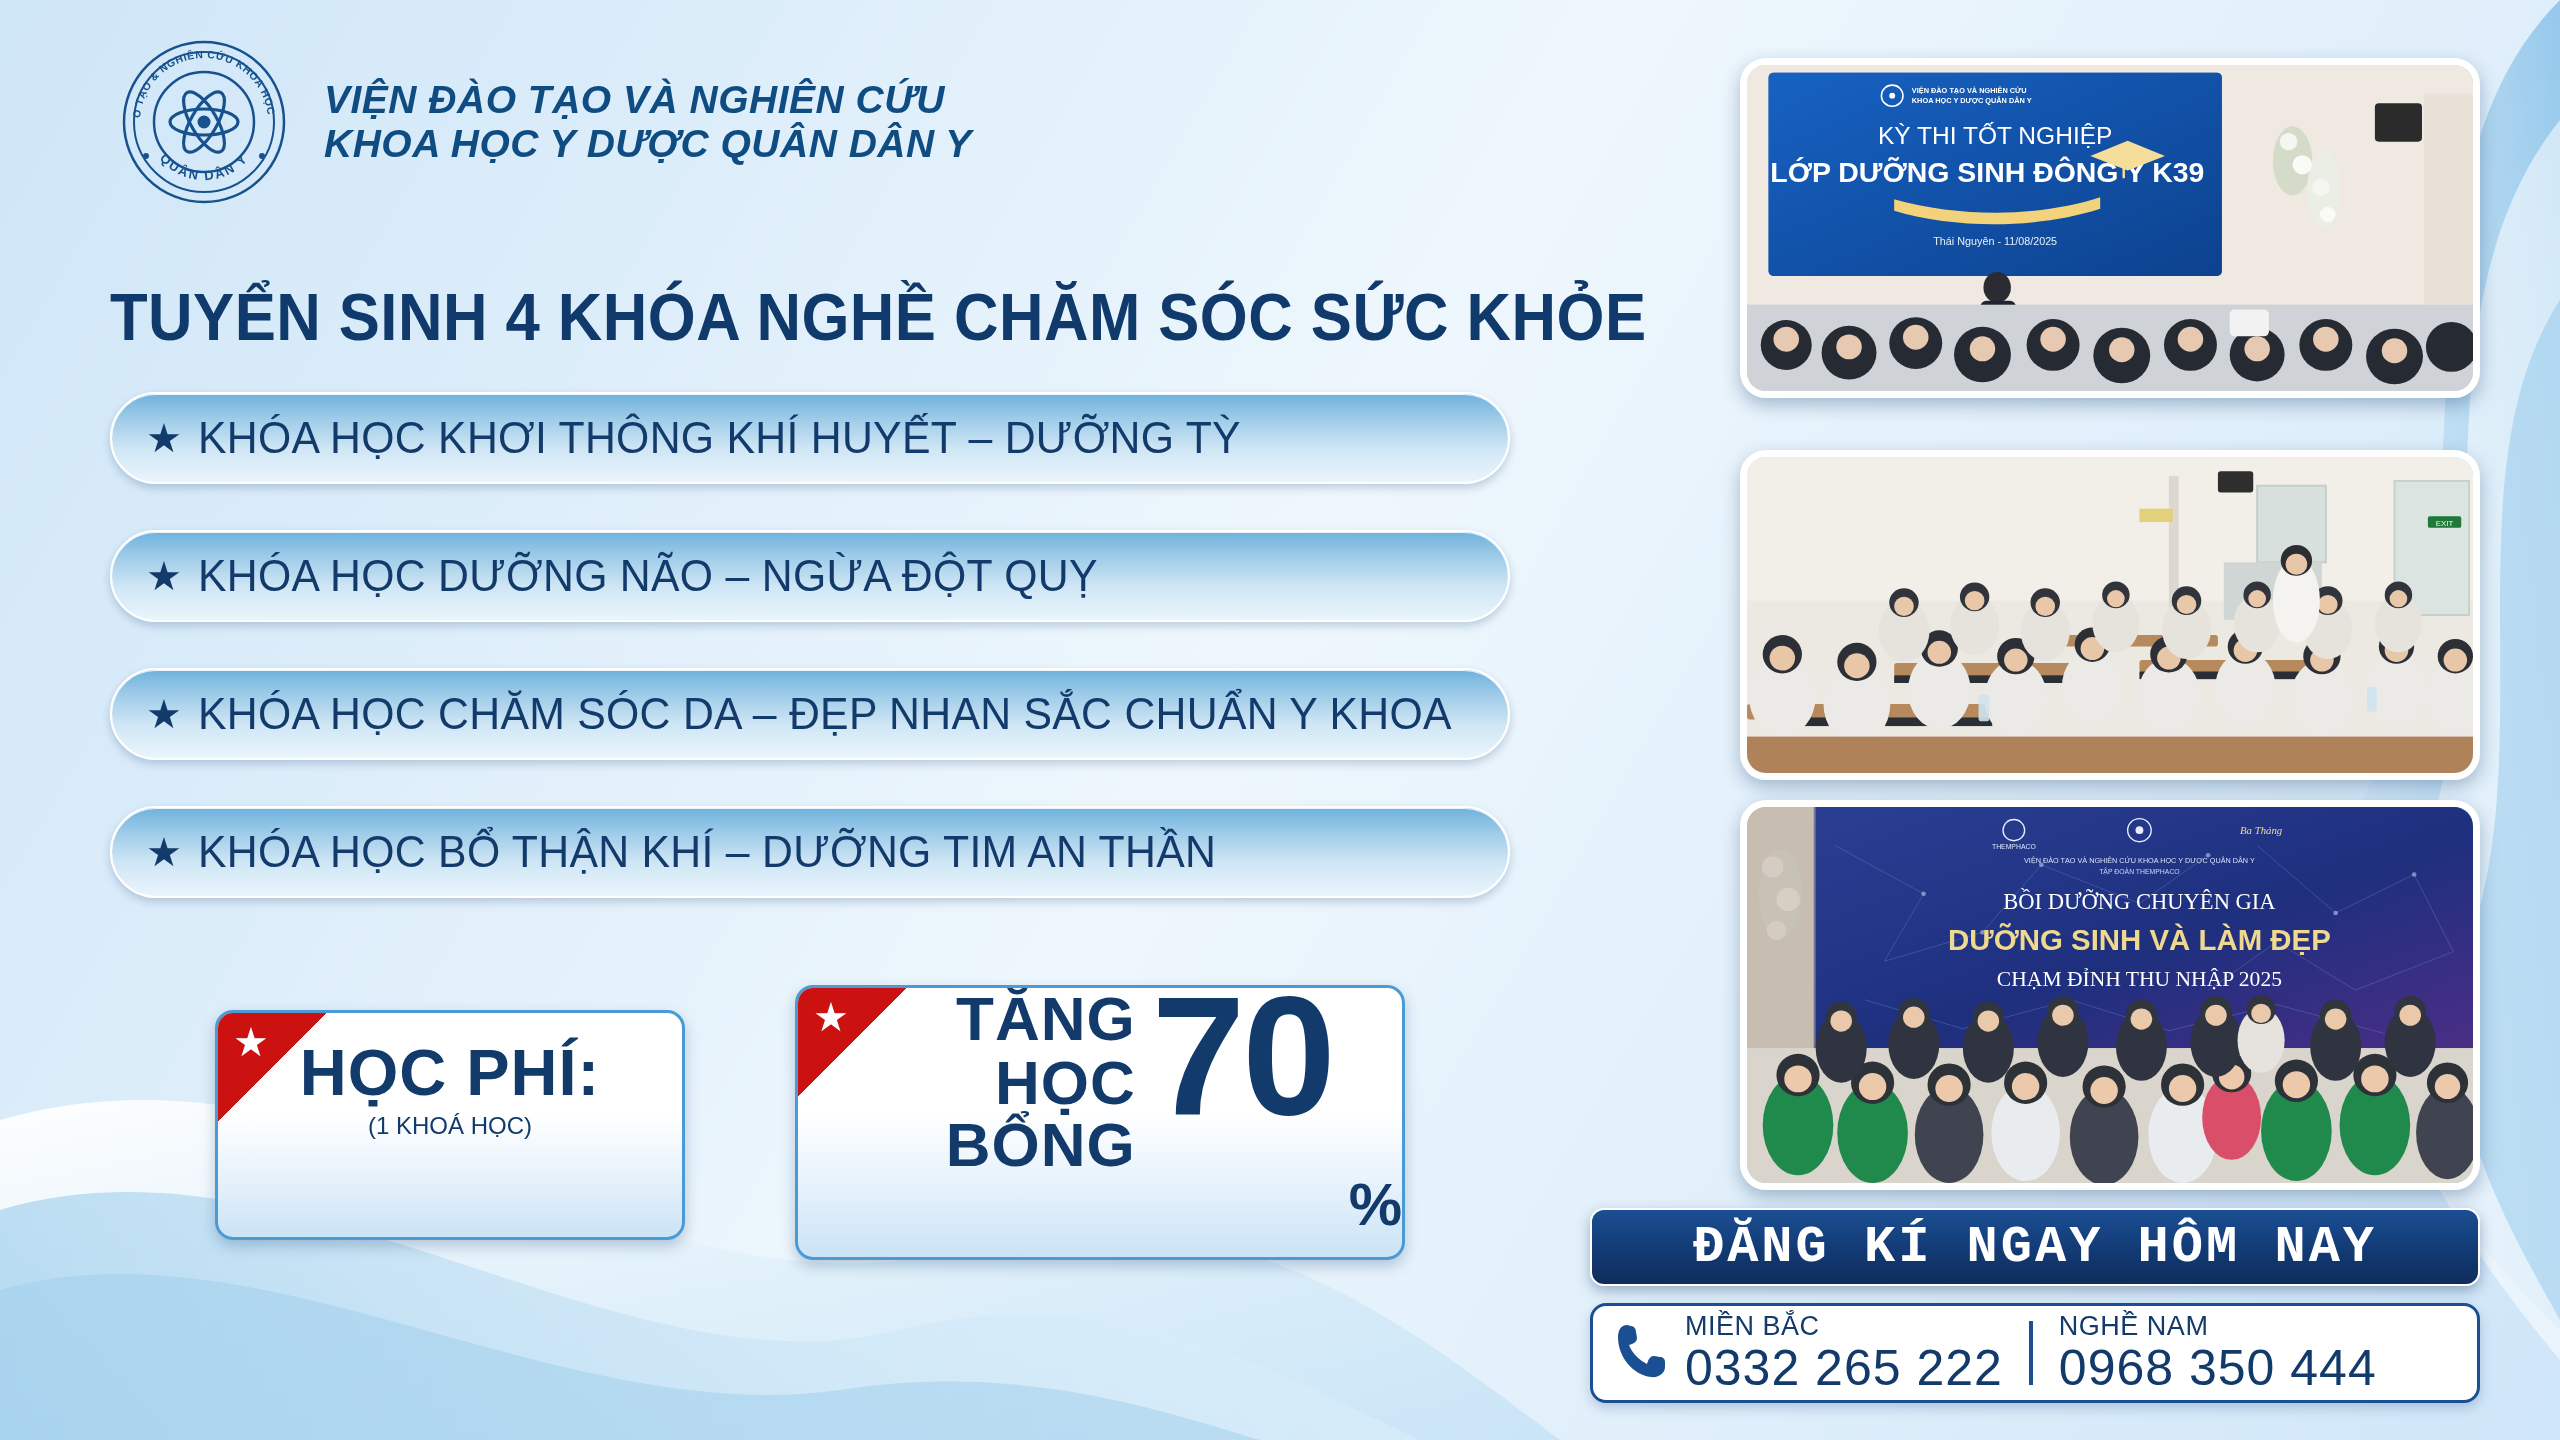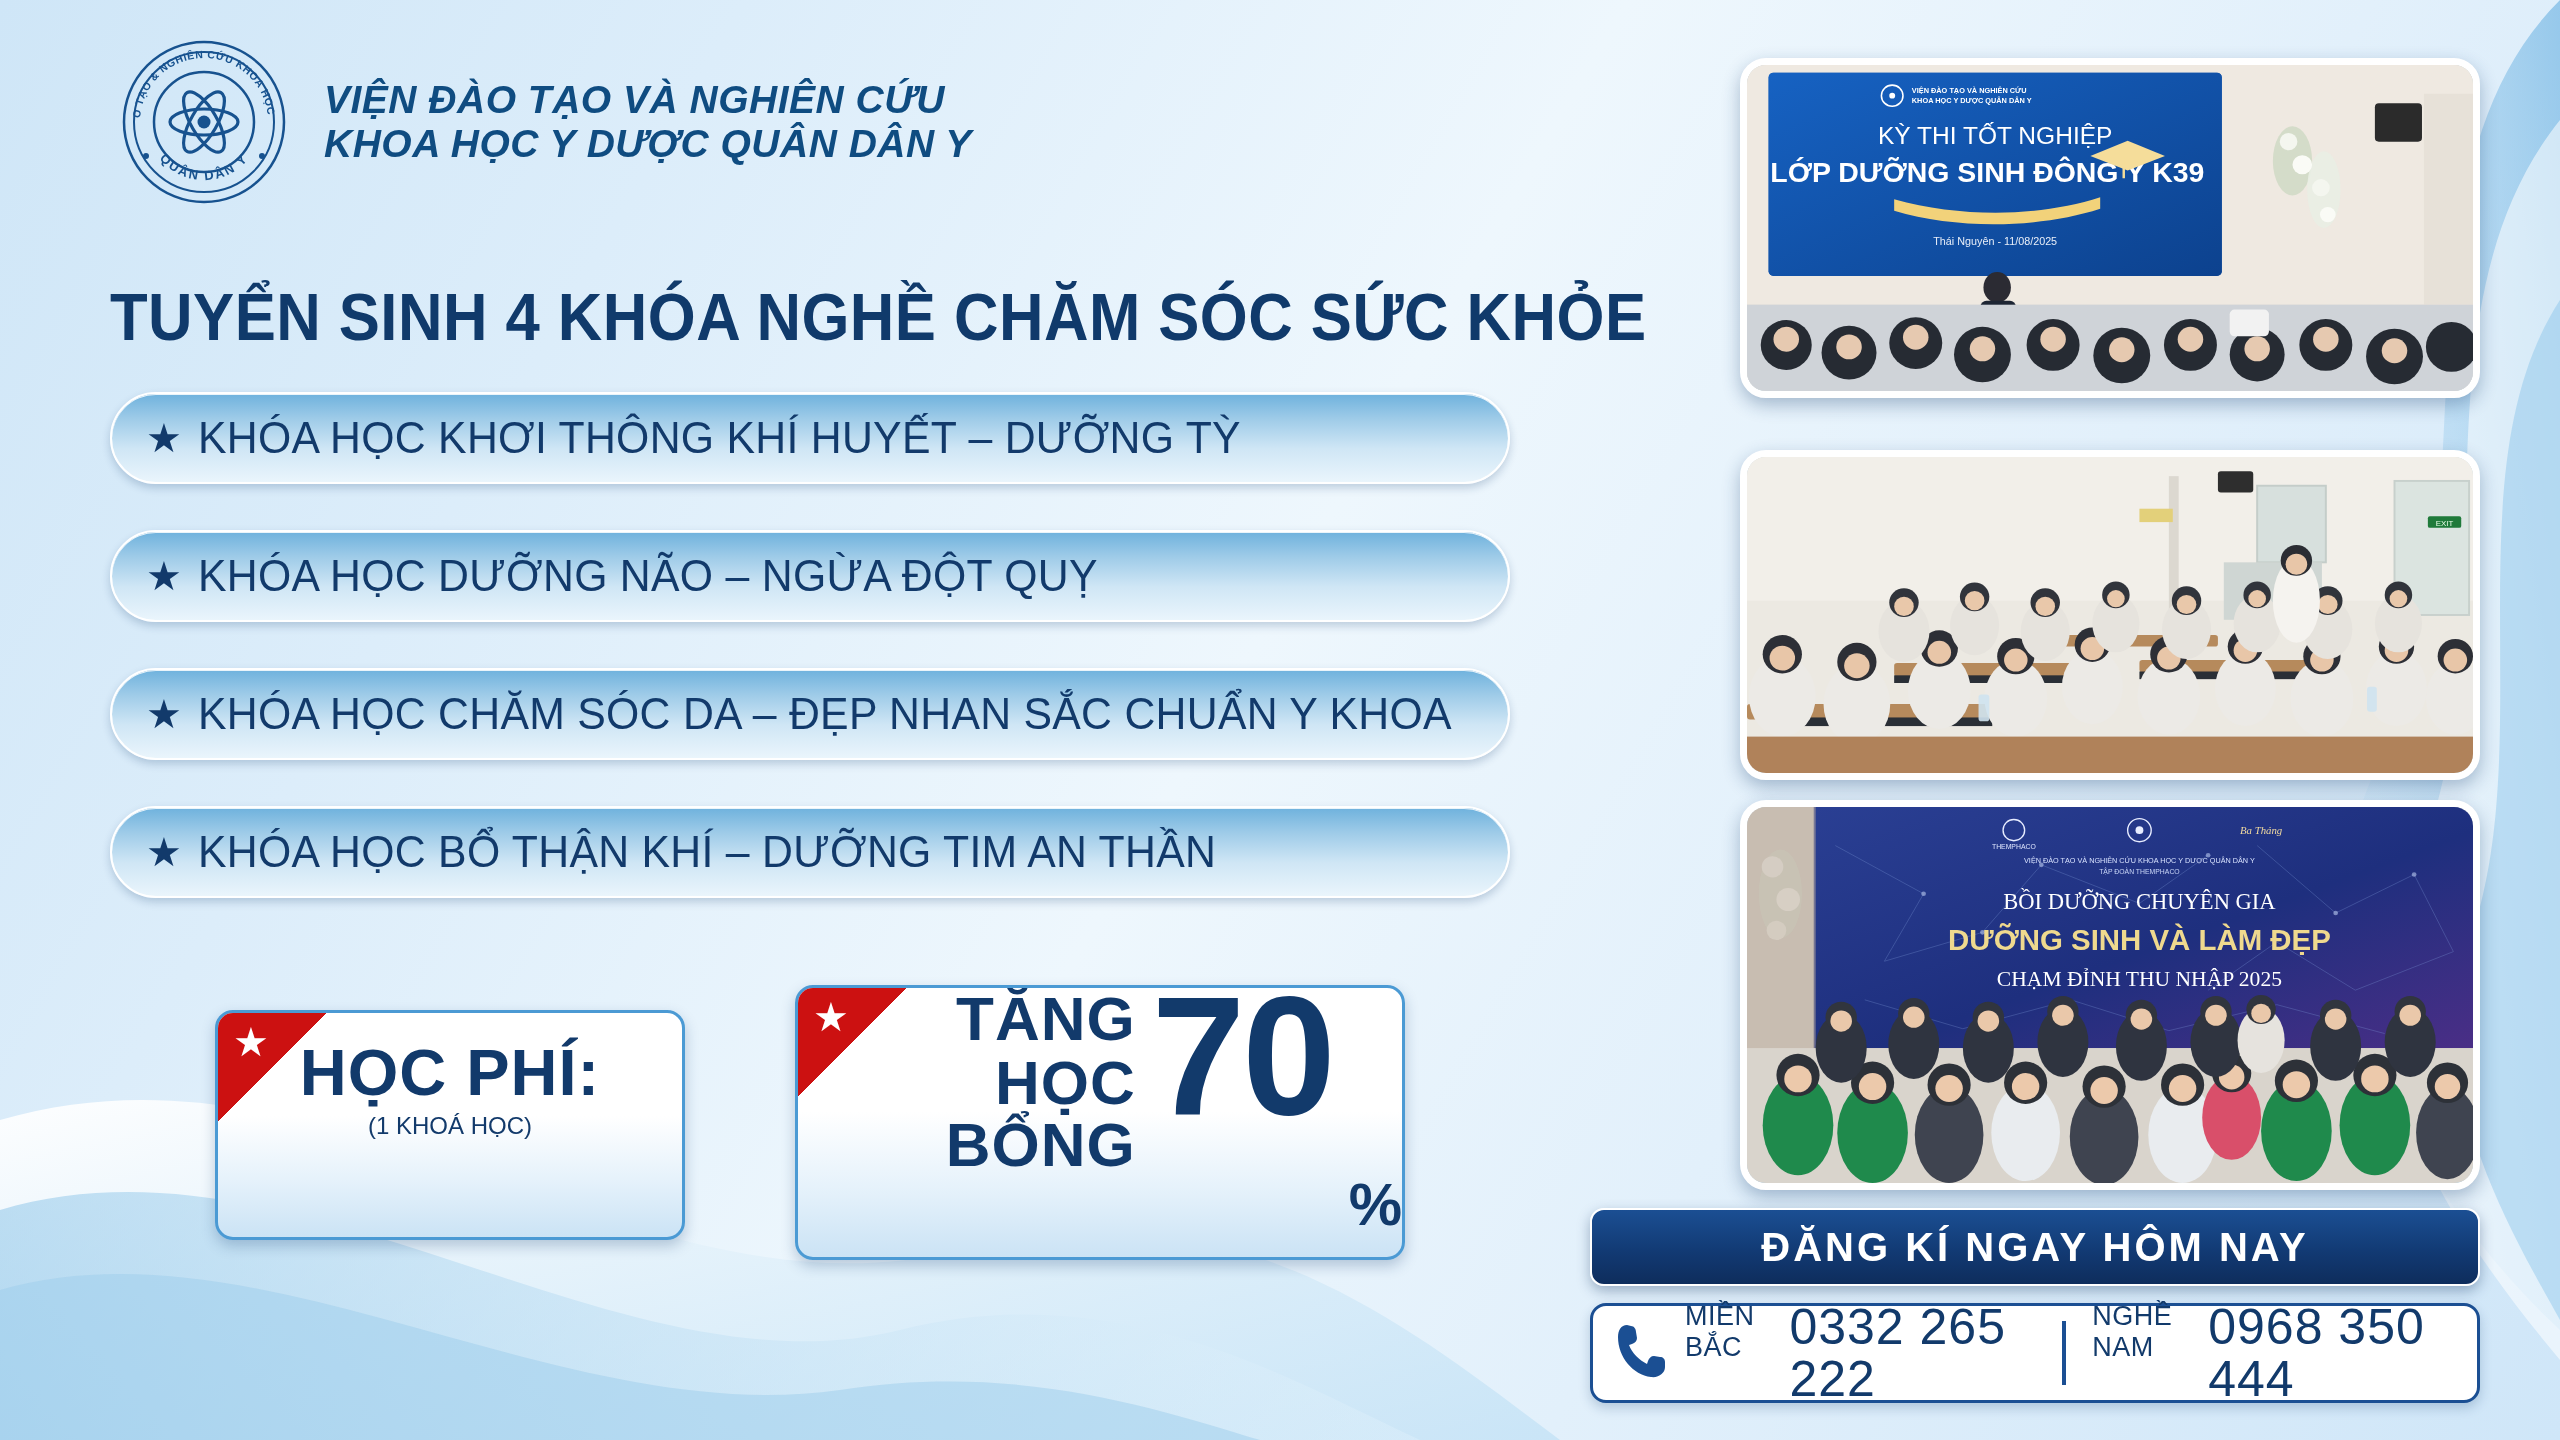--- a/index.html
+++ b/index.html
@@ -136,35 +136,35 @@
   
   #register-bar {
     position: absolute; left: 1590px; top: 1208px; width: 890px; height: 78px;
     background: linear-gradient(to bottom, #1b4f93 0%, #123a74 55%, #0e2d5c 100%);
     border-radius: 14px;
     border: 2px solid #ffffff;
     box-shadow: 0 5px 13px rgba(15,50,95,0.35);
     display: flex; align-items: center; justify-content: center;
   }
   #register-bar .rtext {
-    color: #ffffff; font-size: 40px; font-weight: 700; letter-spacing: 3px;
-    font-family: Liberation Sans, sans-serif;
+    color: #ffffff; font-size: 52px; font-weight: 700; letter-spacing: 3px;
+    font-family: Liberation Mono, monospace;
   }
 
   
   #contact-bar {
     position: absolute; left: 1590px; top: 1303px; width: 890px; height: 100px;
     background: #ffffff;
     border: 3px solid #1b4f93;
     border-radius: 16px;
     box-shadow: 0 5px 12px rgba(20,60,110,0.22);
     display: flex; align-items: center; padding: 0 22px;
   }
   .phone-icon { flex: 0 0 auto; margin-right: 16px; }
-  .contact-col { display: flex; flex-direction: row; justify-content: center; }
+  .contact-col { display: flex; flex-direction: column; justify-content: center; }
   .contact-col .region { font-size: 27px; color: #123a6b; font-weight: 400; letter-spacing: 0.5px; }
   .contact-col .number { font-size: 50px; color: #123a6b; font-weight: 400; letter-spacing: 1px; line-height: 1.05; }
   .contact-sep { width: 4px; height: 64px; background: #1b4f93; margin: 0 26px; flex: 0 0 auto; }
 </style>
 </head>
 <body>
 
 <div id="stage">
 
   <svg class="bg-waves" viewBox="0 0 2560 1440" preserveAspectRatio="none">

